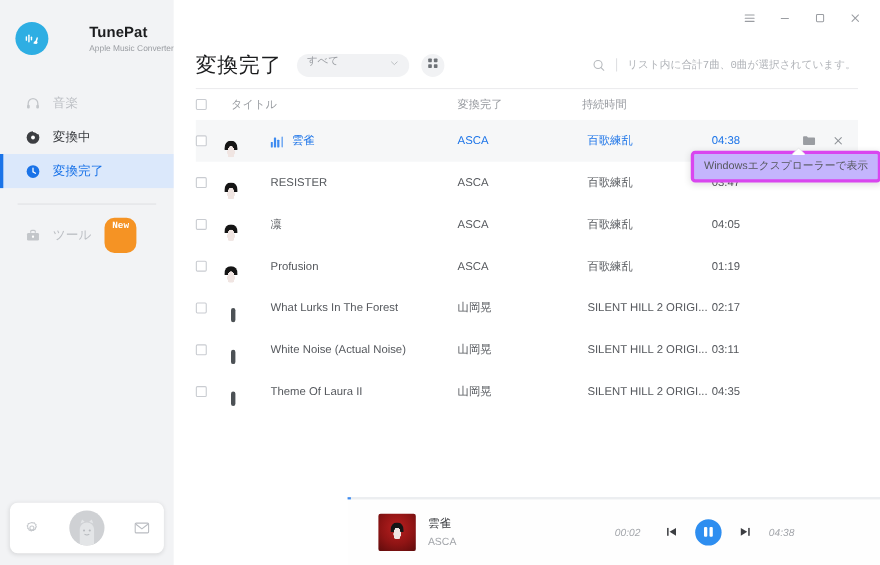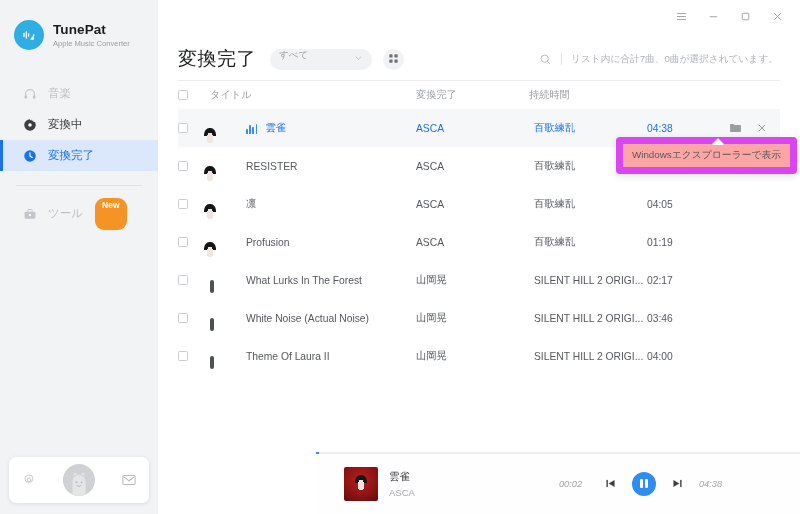--- a/index.html
+++ b/index.html
@@ -22,37 +22,38 @@
     background: #f2f3f5;
     position: relative;
     flex: 0 0 158px;
     display: flex;
     flex-direction: column;
   }
   .brand {
     display: flex; align-items: center;
     padding: 14px 0 0 14px;
     height: 56px;
+    justify-content: space-between;
   }
   .brand-logo {
     width: 30px; height: 30px; border-radius: 50%;
     background: #2eaee3;
     display: flex; align-items: center; justify-content: center;
     flex: 0 0 30px;
   }
   .brand-text { margin-left: 9px; }
   .brand-name {
     font-size: 13.5px; font-weight: bold; color: #1b1c1e;
     letter-spacing: .1px; line-height: 15px;
   }
   .brand-sub {
     font-size: 7.6px; color: #9a9da2; margin-top: 2px; line-height: 9px;
   }
 
-  .nav { margin-top: 22px; }
+  .nav { margin-top: 22px; font-family: Liberation Mono, monospace; }
   .nav-item {
     position: relative;
     height: 31px;
     display: flex; align-items: center;
     padding-left: 22px;
     font-size: 11.5px;
     color: #3a3c40;
     cursor: default;
   }
   .nav-item .nav-icon {
@@ -157,21 +158,21 @@
     display: flex; align-items: center; justify-content: center;
     cursor: default;
   }
   .head-right {
     margin-left: auto;
     display: flex; align-items: center;
     gap: 9px;
     padding-right: 2px;
   }
   .head-divider { width: 1px; height: 12px; background: #dfe0e3; }
-  .count-text { font-size: 9.7px; color: #b0b3b8; white-space: nowrap; }
+  .count-text { font-size: 9.7px; color: #b0b3b8; white-space: nowrap; font-family: Liberation Mono, monospace; }
 
   .head-rule { height: 1px; background: #ececee; margin: 0 20px; }
 
   
   .table { padding: 0 20px; position: relative; }
   .thead {
     display: flex; align-items: center;
     height: 28px;
     font-size: 10.2px; color: #9a9da2;
   }
@@ -233,23 +234,23 @@
   }
   .row.selected .title-text,
   .row.selected .c-artist,
   .row.selected .c-album,
   .row.selected .c-dur { color: #1a73e8; }
   .eq-icon { margin-right: 8px; display: flex; align-items: flex-end; height: 11px; gap: 1.3px; }
   .eq-icon i { display: block; width: 1.9px; background: #3e8bf0; border-radius: .5px; }
 
   .tooltip {
     position: absolute;
-    left: 458px; top: 56px;
-    background: #fca5a5;
-    border: 7px solid #d946ef;
+    left: 470px; top: 56px;
+    background: #c4b5fd;
+    border: 3px solid #d946ef;
     border-radius: 4px;
     box-shadow: 0 2px 7px rgba(0,0,0,.12);
     padding: 5px 9px;
     font-size: 9.8px;
     color: #55585d;
     white-space: nowrap;
     z-index: 5;
   }
   .tooltip::after, .tooltip::before {
     content: ""; position: absolute; left: 89px;
@@ -572,35 +573,35 @@
       <div class="row">
         <div class="c-check">
             <span class="cbox"></span>
           </div>
         <div class="c-art"><span class="art mist"></span></div>
         <div class="c-title">
             <span class="title-text">White Noise (Actual Noise)</span>
           </div>
         <div class="c-artist">山岡晃</div>
         <div class="c-album">SILENT HILL 2 ORIGI...</div>
-        <div class="c-dur">03:46</div>
+        <div class="c-dur">03:11</div>
         <div class="c-act"></div>
       </div>
 
       <div class="row">
         <div class="c-check">
             <span class="cbox"></span>
           </div>
         <div class="c-art"><span class="art mist"></span></div>
         <div class="c-title">
             <span class="title-text">Theme Of Laura II</span>
           </div>
         <div class="c-artist">山岡晃</div>
         <div class="c-album">SILENT HILL 2 ORIGI...</div>
-        <div class="c-dur">04:00</div>
+        <div class="c-dur">04:35</div>
         <div class="c-act"></div>
       </div>
 
       <div class="tooltip">Windowsエクスプローラーで表示</div>
     </div>
 
     <div class="player">
       <div class="progress-track">
         <div class="progress-fill" style="width: 0.7%;"></div>
       </div>

